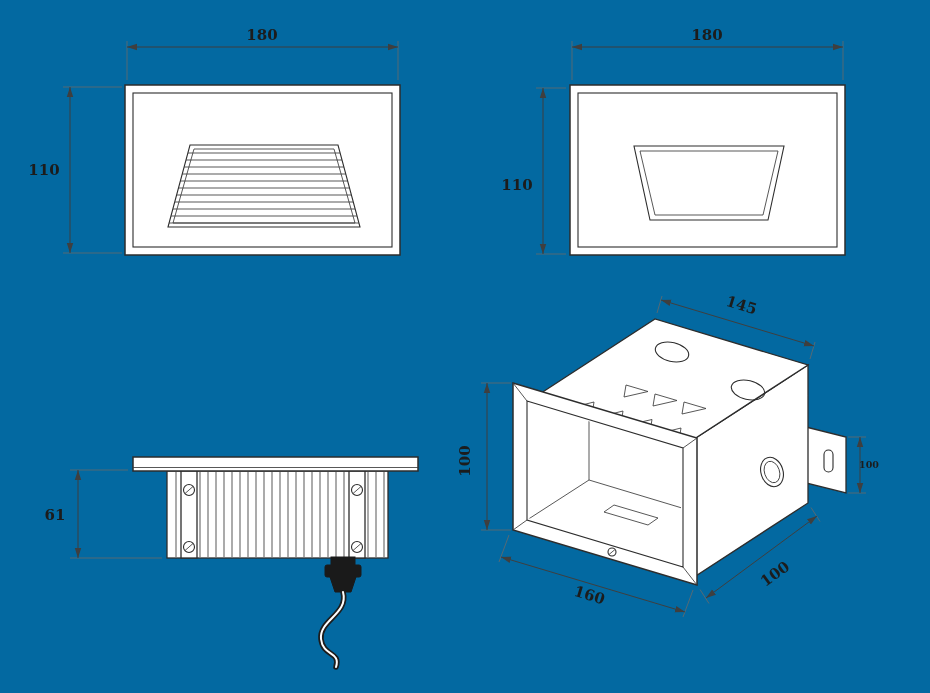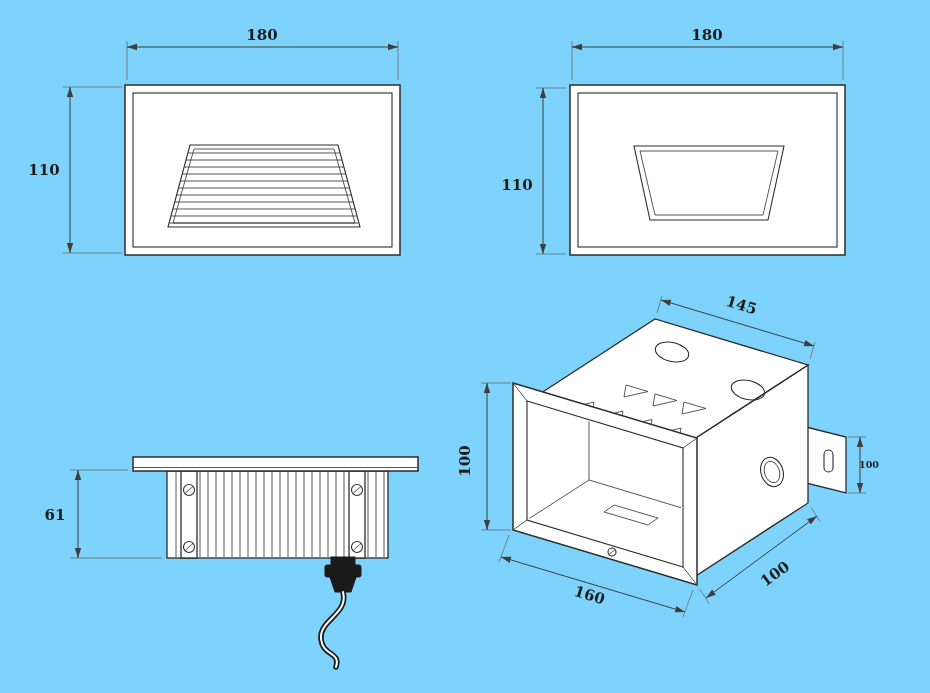--- a/index.html
+++ b/index.html
@@ -1,19 +1,19 @@
 <!DOCTYPE html>
 <html><head>
 <meta charset="utf-8">
 <style>
   html,body{margin:0;padding:0;background:#ffffff;}
   .stage{
     position:relative;
     width:930px;height:693px;
-    background:#7dd3fc;
+    background:#0369a1;
     font-family:"DejaVu Serif", serif;
     overflow:hidden;
   }
   svg{display:block;}
   .ol{fill:#ffffff;stroke:#2d2d2d;stroke-width:1.5;}
   .l1{fill:none;stroke:#2d2d2d;stroke-width:1.1;}
   .l0{fill:none;stroke:#3a3a3a;stroke-width:0.85;}
   .face{fill:#ffffff;stroke:#2d2d2d;stroke-width:1.3;}
   .dimline{stroke:#3f3f3f;stroke-width:1;fill:none;
     marker-start:url(#ah);marker-end:url(#ah);}

